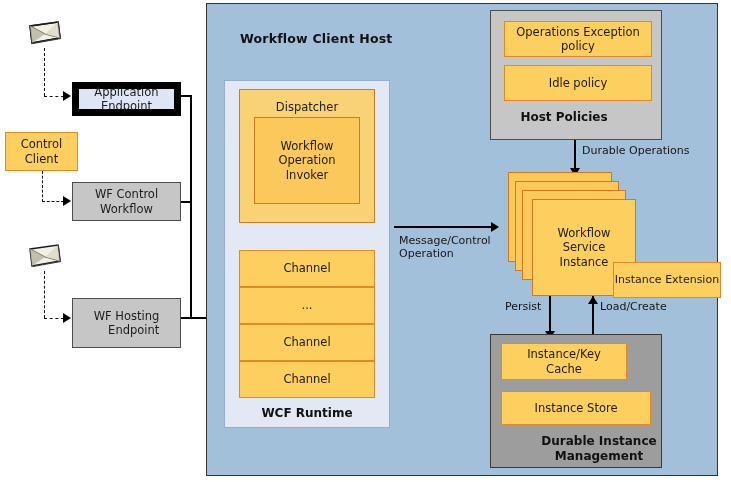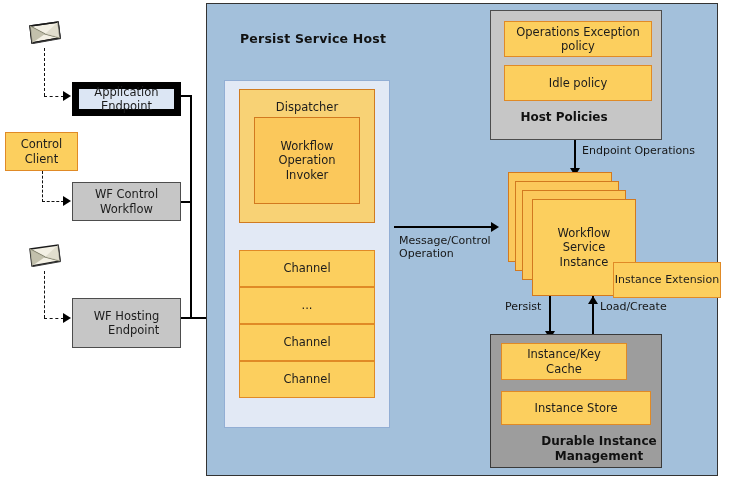--- a/index.html
+++ b/index.html
@@ -204,21 +204,21 @@
   <div class="abs line-h" style="left:181px; top:95px; width:11px;"></div>
   <div class="abs line-v" style="left:190px; top:95px; height:223px;"></div>
 
   <div class="abs line-h" style="left:181px; top:201px; width:11px;"></div>
 
   <div class="abs line-h" style="left:181px; top:317px; width:40px;"></div>
   <div class="abs arrow-r" style="left:219px; top:312px;"></div>
 
   <div class="abs host-container" style="left:206px; top:3px; width:512px; height:473px;"></div>
 
-  <div class="abs host-title" style="left:240px; top:31px;">Persist Service Host</div>
+  <div class="abs host-title" style="left:240px; top:31px;">Workflow Client Host</div>
 
   <div class="abs wcf-panel" style="left:224px; top:80px; width:166px; height:348px;"></div>
 
   <div class="abs orange-light" style="left:239px; top:89px; width:136px; height:134px;"></div>
   <div class="abs lbl" style="left:239px; top:100px; width:136px; text-align:center;">Dispatcher</div>
 
   <div class="abs box orange-mid" style="left:254px; top:117px; width:106px; height:87px;">
     <span class="lbl">Workflow
 Operation
 Invoker</span>
@@ -230,39 +230,40 @@
   <div class="abs box orange" style="left:239px; top:287px; width:136px; height:37px;">
     <span class="lbl">...</span>
   </div>
   <div class="abs box orange" style="left:239px; top:324px; width:136px; height:37px;">
     <span class="lbl">Channel</span>
   </div>
   <div class="abs box orange" style="left:239px; top:361px; width:136px; height:37px;">
     <span class="lbl">Channel</span>
   </div>
 
+  <div class="abs wcf-label" style="left:224px; top:406px; width:166px; text-align:center;">WCF Runtime</div>
 
   <div class="abs line-h" style="left:394px; top:226px; width:99px;"></div>
   <div class="abs arrow-r" style="left:491px; top:222px;"></div>
   <div class="abs edge-label" style="left:399px; top:234px; width:100px;">Message/Control
 Operation</div>
 
   <div class="abs grey" style="left:490px; top:10px; width:172px; height:130px;"></div>
   <div class="abs box orange" style="left:504px; top:21px; width:148px; height:36px;">
     <span class="lbl">Operations Exception
 policy</span>
   </div>
   <div class="abs box orange" style="left:504px; top:65px; width:148px; height:36px;">
     <span class="lbl">Idle policy</span>
   </div>
   <div class="abs grey-panel-title" style="left:490px; top:110px; width:148px;">Host Policies</div>
 
   <div class="abs line-v" style="left:574px; top:140px; height:30px;"></div>
   <div class="abs arrow-d" style="left:570px; top:168px;"></div>
-  <div class="abs edge-label" style="left:582px; top:144px;">Endpoint Operations</div>
+  <div class="abs edge-label" style="left:582px; top:144px;">Durable Operations</div>
 
   <div class="abs stack-card" style="left:508px; top:172px; width:104px; height:90px;"></div>
   <div class="abs stack-card" style="left:515px; top:181px; width:104px; height:90px;"></div>
   <div class="abs stack-card" style="left:522px; top:190px; width:104px; height:90px;"></div>
   <div class="abs box stack-front" style="left:532px; top:199px; width:104px; height:97px;">
     <span class="lbl">Workflow
 Service
 Instance</span>
   </div>
 

